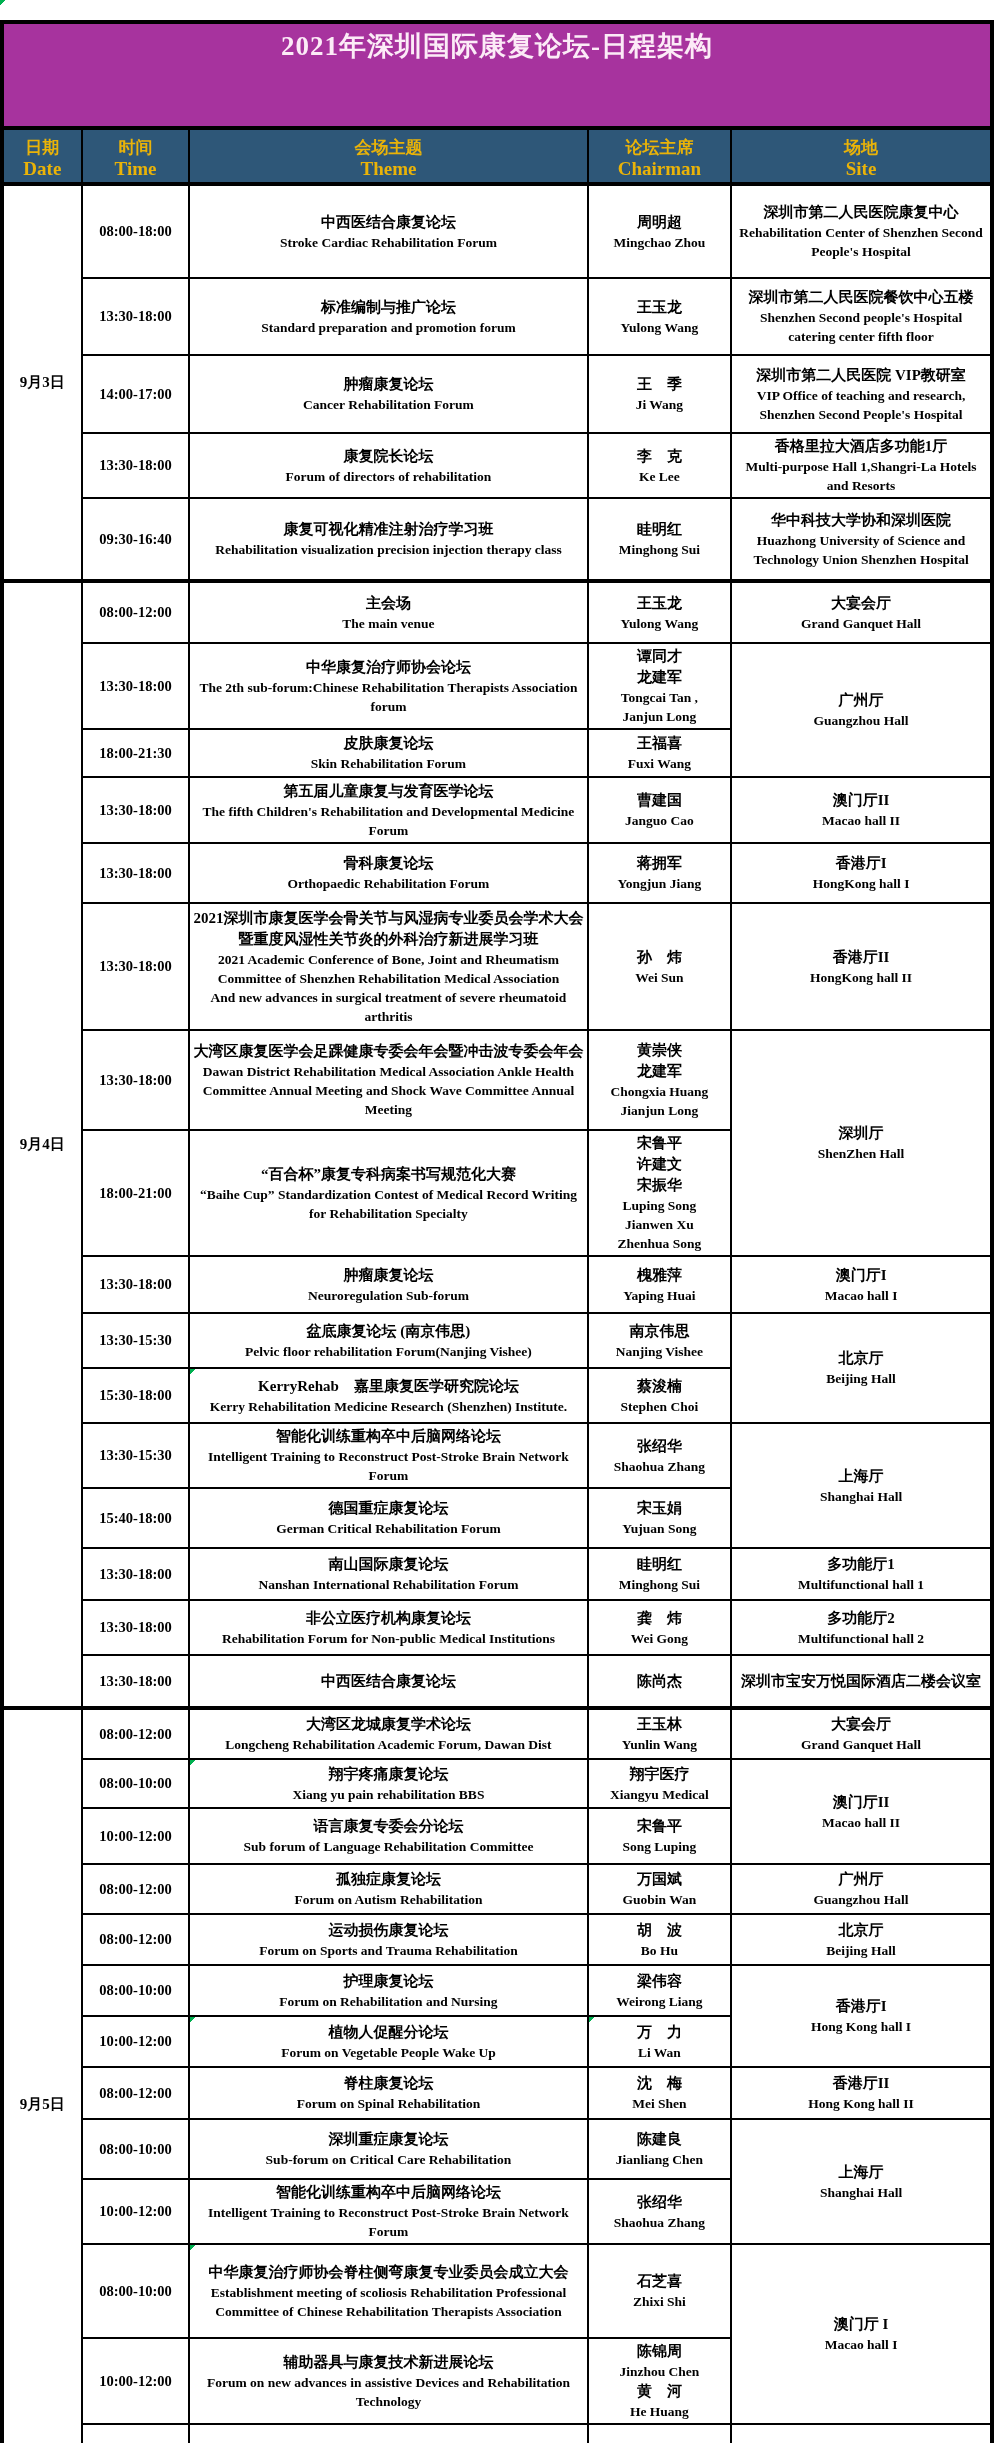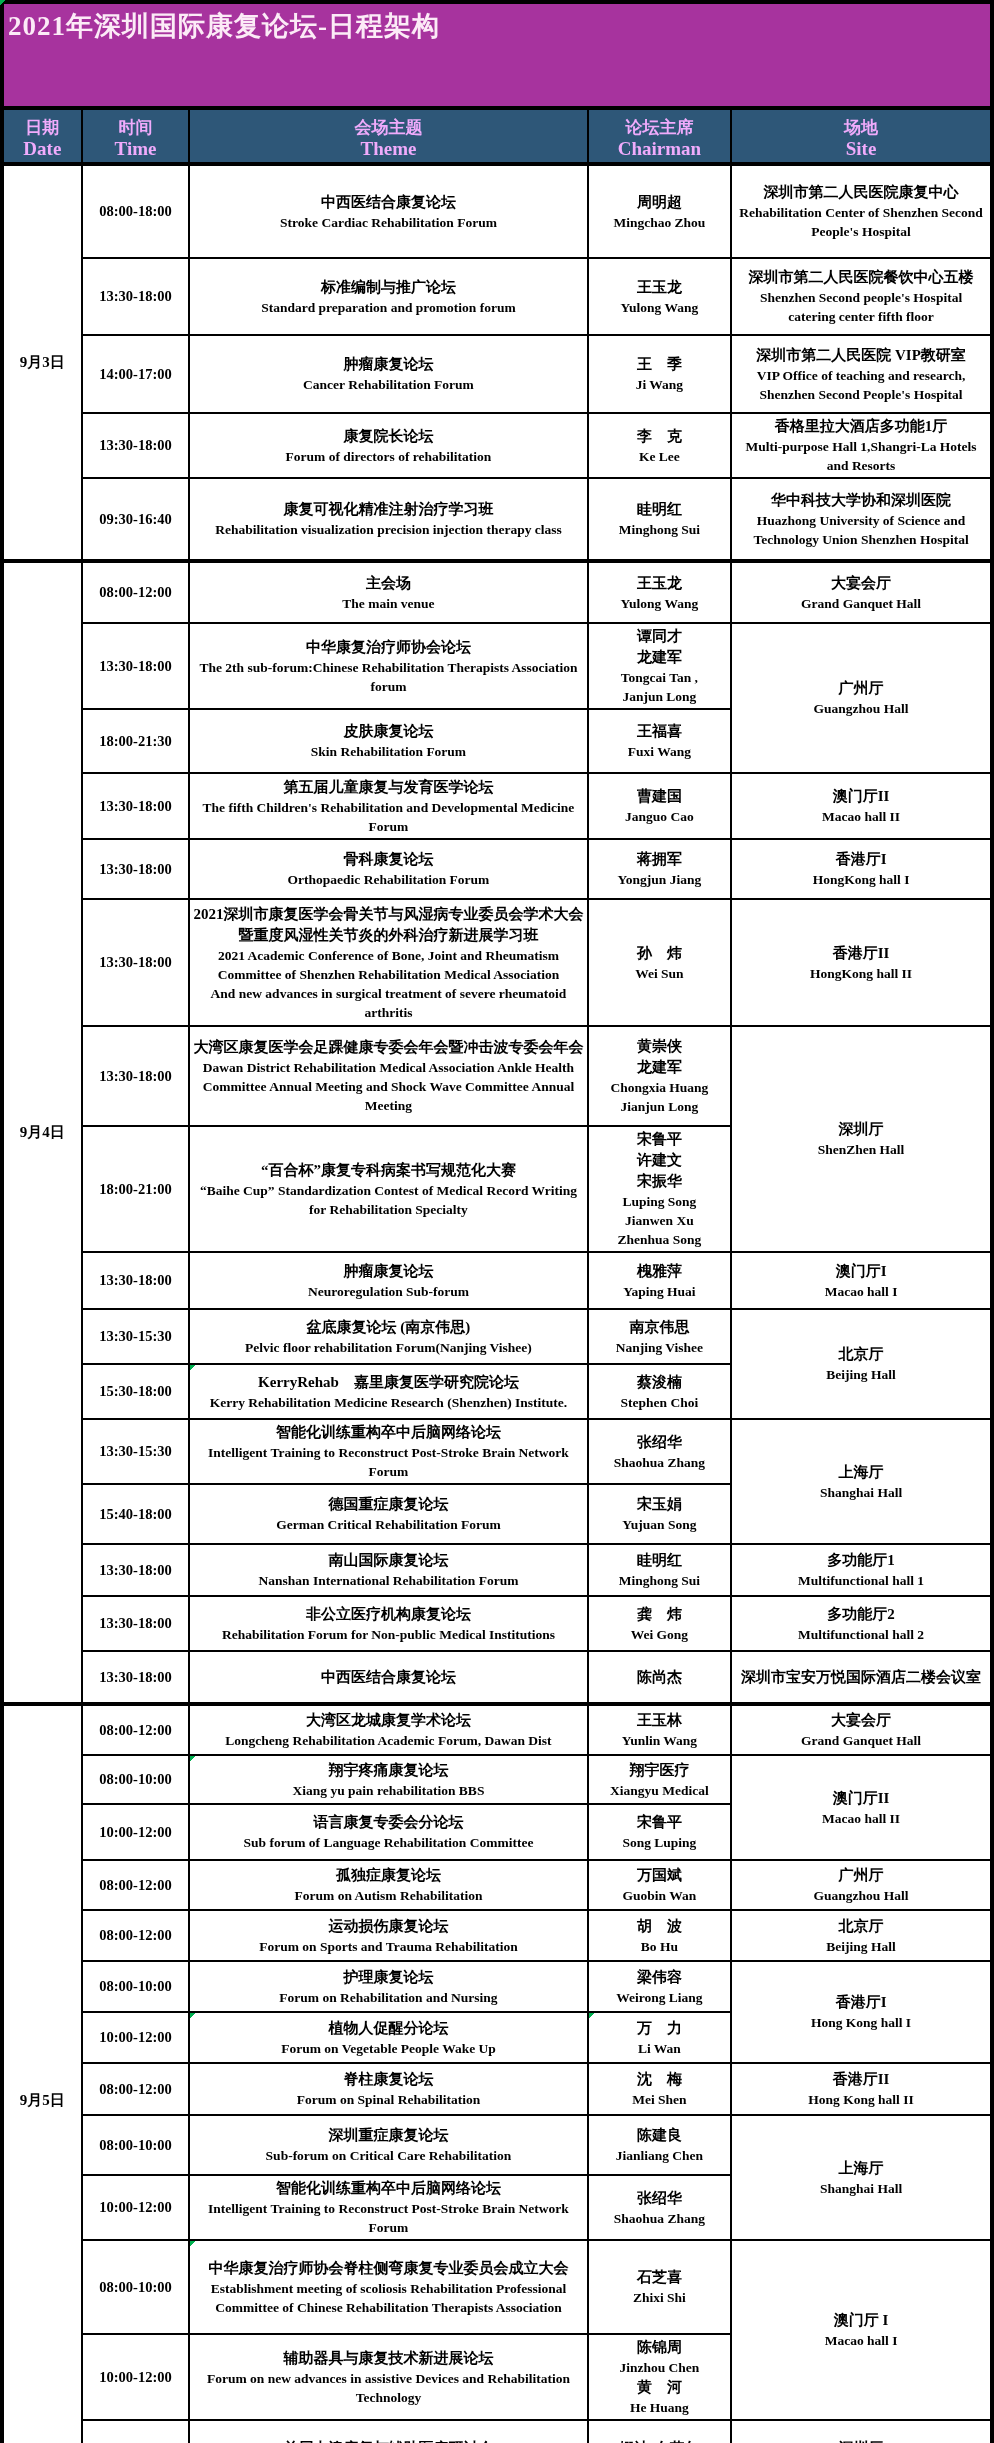--- a/index.html
+++ b/index.html
@@ -13,42 +13,44 @@
   }
   .sheet-corner {
     position:absolute; left:0; top:0; width:10px; height:10px;
     background: linear-gradient(135deg, var(--marker-green) 4px, transparent 4px);
     z-index: 5;
   }
   .banner {
     background: var(--banner-bg);
     border: 4px solid #000;
     border-bottom: none;
+    text-align: center;
     padding: 5px 4px 3px 4px;
     min-height: 106px;
+    margin-top: 20px;
   }
   .t-zh { color: var(--banner-text); font-size: 27px; line-height: 35px; letter-spacing: 1px; }
   .t-en { color: var(--banner-text); font-size: 26px; line-height: 33px; letter-spacing: 1px; }
   table {
     width: 994px;
     border-collapse: collapse;
     border: 4px solid #000;
     table-layout: fixed;
   }
   th, td {
     border: 2px solid #000;
     text-align: center;
     vertical-align: middle;
     padding: 2px 3px;
     overflow: hidden;
     position: relative;
   }
   thead th {
     background: var(--header-bg);
-    color: #f0abfc;
+    color: #eab308;
     height: 56px;
     padding: 2px;
   }
   .hz { display:block; font-size: 17px; line-height: 24px; }
   .he { display:block; font-size: 19px; line-height: 17px; }
   .cn { font-size: 15px; line-height: 21px; white-space: pre-line; }
   .en { font-size: 13.5px; line-height: 19px; white-space: pre-line; }
   .time { font-size: 14.5px; }
   .date-label { font-size: 15px; }
   .sec-top { border-top: 4px solid #000; }
@@ -219,21 +221,21 @@
           <div class="cn">谭同才</div>
           <div class="cn">龙建军</div>
           <div class="en">Tongcai Tan ,</div>
           <div class="en">Janjun Long</div>
         </td>
         <td rowspan="2">
           <div class="cn">广州厅</div>
           <div class="en">Guangzhou Hall</div>
         </td>
       </tr>
-      <tr style="height: 64px;">
+      <tr style="height: 48px;">
         <td>
           <div class="cn time">18:00-21:30</div>
         </td>
         <td>
           <div class="cn">皮肤康复论坛</div>
           <div class="en">Skin Rehabilitation Forum</div>
         </td>
         <td>
           <div class="cn">王福喜</div>
           <div class="en">Fuxi Wang</div>

